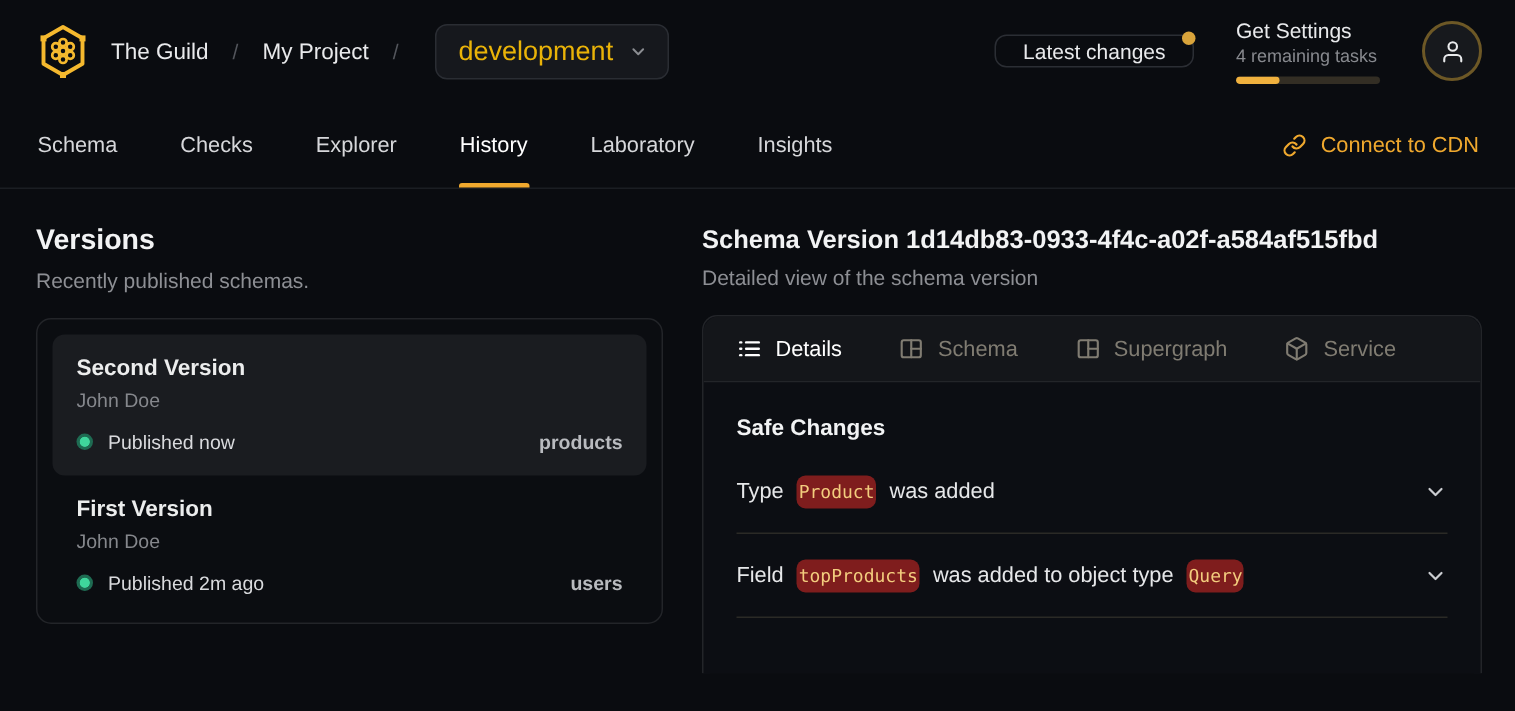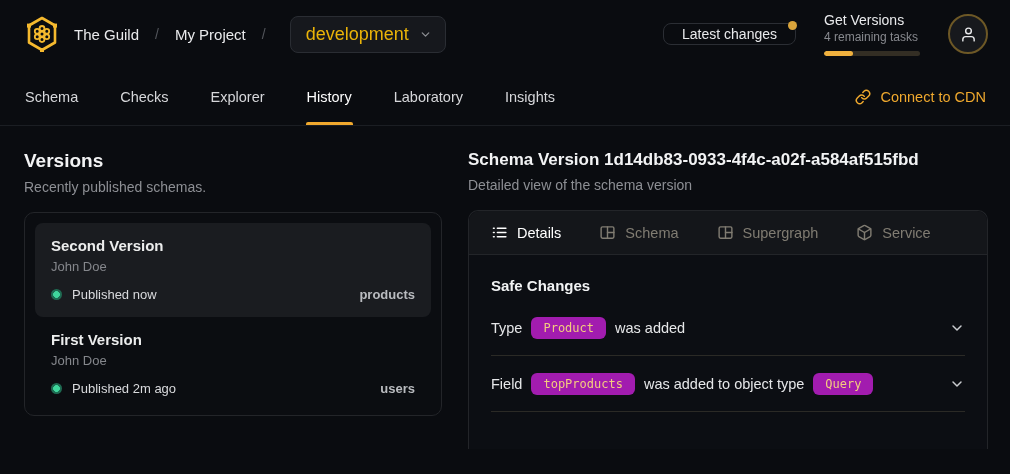--- a/index.html
+++ b/index.html
@@ -108,21 +108,21 @@
   .detail-tab svg { flex:none; }
   .detail-content { padding:22px 22px 0; }
   .section-title { font-size:15px; font-weight:700; color:#f2f3f4; }
   .change-row {
     display:flex; align-items:center; justify-content:space-between;
     padding:17px 0 16px; border-bottom:1px solid #2b2a26; cursor:pointer;
   }
   .change-text { display:flex; align-items:center; gap:9px; font-size:14.5px; color:#e6e7e9; flex-wrap:wrap; }
   .code-badge {
     font-family:"DejaVu Sans Mono", monospace; font-size:12px;
-    color:#f3cd7e; background:#a21caf; border-radius:6px; padding:4px 12px;
+    color:#f3cd7e; background:#7f1d1d; border-radius:6px; padding:4px 1px;
   }
   .chev { color:#caccd0; flex:none; }
 </style>
 </head>
 <body>
 
 <div class="header">
   <div class="brand-group">
     <svg class="logo" viewBox="0 0 36 38">
       <path d="M18 3 L31 10.5 V27.5 L18 35 L5 27.5 V10.5 Z" fill="none" stroke="#f5b92e" stroke-width="2.6" stroke-linejoin="round"></path>
@@ -150,21 +150,21 @@
         </svg>
     </div>
   </div>
 
   <div class="header-right">
     <button class="latest-changes">
       <span>Latest changes</span>
       <span class="latest-dot"></span>
     </button>
     <div class="get-started">
-      <div class="gs-title">Get Versions</div>
+      <div class="gs-title">Get Settings</div>
       <div class="gs-sub">4 remaining tasks</div>
       <div class="gs-track">
         <div class="gs-fill" style="width: 30%;"></div>
       </div>
     </div>
     <div class="avatar">
       <svg width="17" height="17" viewBox="0 0 24 24" fill="none" stroke="#e9eaec" stroke-width="2" stroke-linecap="round" stroke-linejoin="round">
           <path d="M20 21v-2a4 4 0 0 0-4-4H8a4 4 0 0 0-4 4v2"></path>
           <circle cx="12" cy="7" r="4"></circle>
         </svg>

